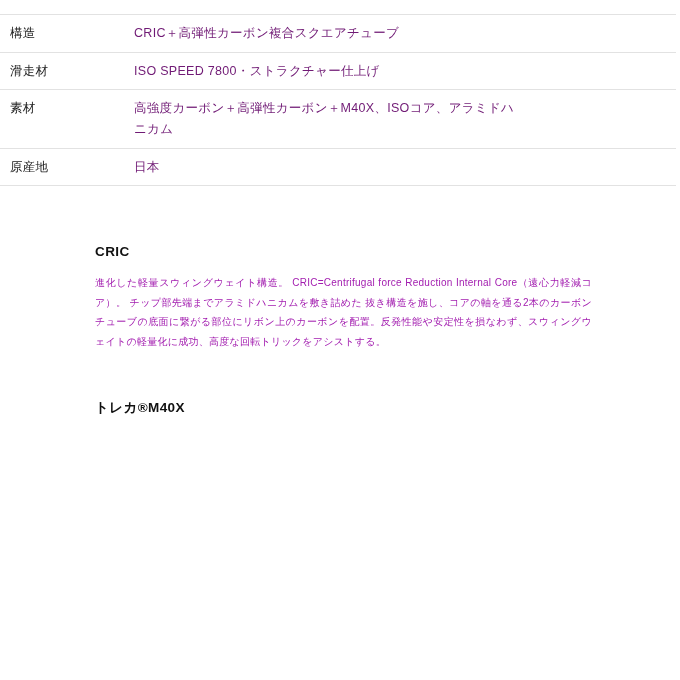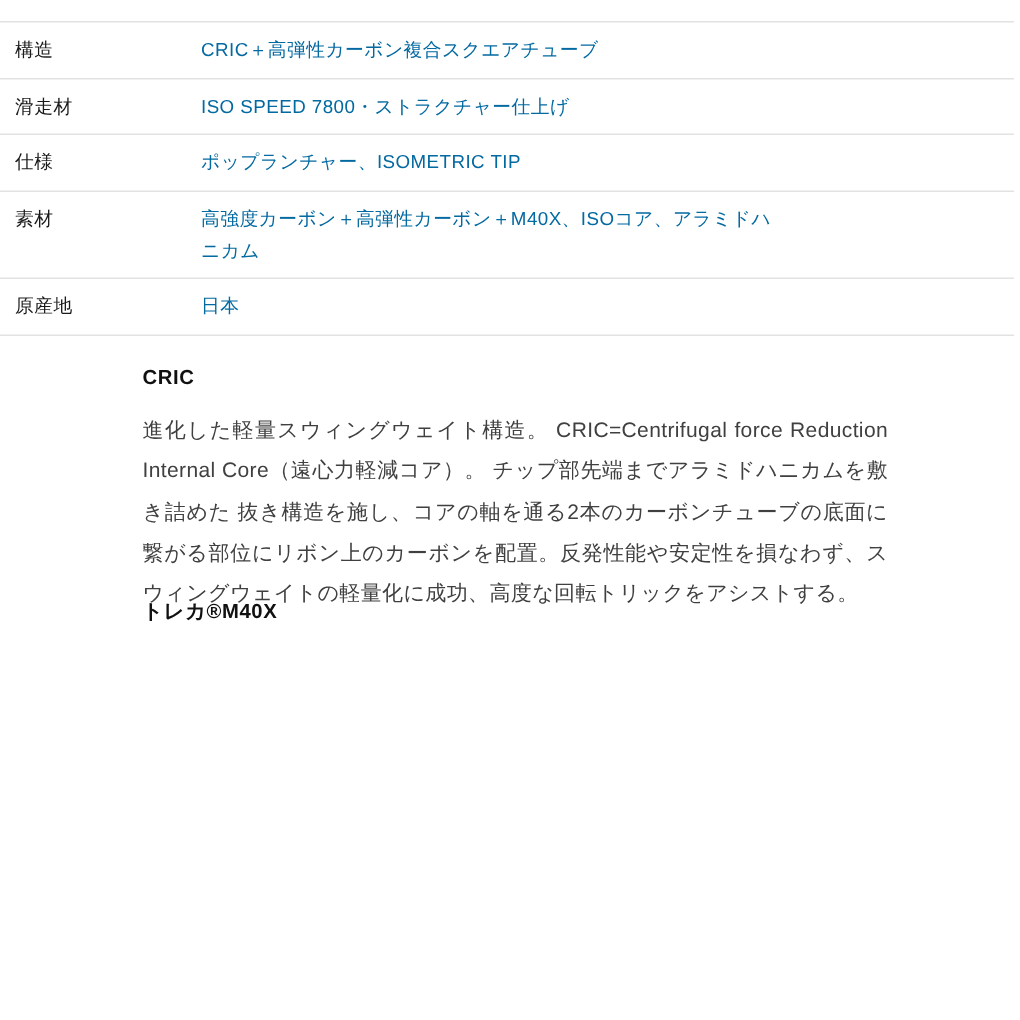--- a/index.html
+++ b/index.html
@@ -45,66 +45,62 @@
     letter-spacing: 0.3px;
   }
   .spec-table td.label {
     width: 120px;
     padding-left: 10px;
     color: #1a1a1a;
   }
   .spec-table td.value {
     padding-left: 4px;
     padding-right: 150px;
-    color: #0369a1;
+    color: #701a75;
   }
 
   
   .section {
     position: absolute;
     left: 95px;
     width: 497px;
     margin-top: 32px;
   }
   .section-title {
     font-size: 13.5px;
     font-weight: bold;
     letter-spacing: 0.4px;
     margin: 0 0 14px 0;
     color: #111;
   }
   .section-body {
-    font-size: 14px;
+    font-size: 10px;
     line-height: 1.95;
     letter-spacing: 0.25px;
     margin: 0;
-    color: #404040;
+    color: #a21caf;
     text-align: justify;
   }
   #section-cric { top: 212px; }
   #section-m40x { top: 367px; }
 </style>
 </head>
 <body>
 
 <div class="page">
 
   <table class="spec-table">
     <tbody>
       <tr>
         <td class="label">構造</td>
         <td class="value">CRIC＋高弾性カーボン複合スクエアチューブ</td>
       </tr>
       <tr>
         <td class="label">滑走材</td>
         <td class="value">ISO SPEED 7800・ストラクチャー仕上げ</td>
-      </tr>
-      <tr>
-        <td class="label">仕様</td>
-        <td class="value">ポップランチャー、ISOMETRIC TIP</td>
       </tr>
       <tr>
         <td class="label">素材</td>
         <td class="value">高強度カーボン＋高弾性カーボン＋M40X、ISOコア、アラミドハニカム</td>
       </tr>
       <tr>
         <td class="label">原産地</td>
         <td class="value">日本</td>
       </tr>
     </tbody>

